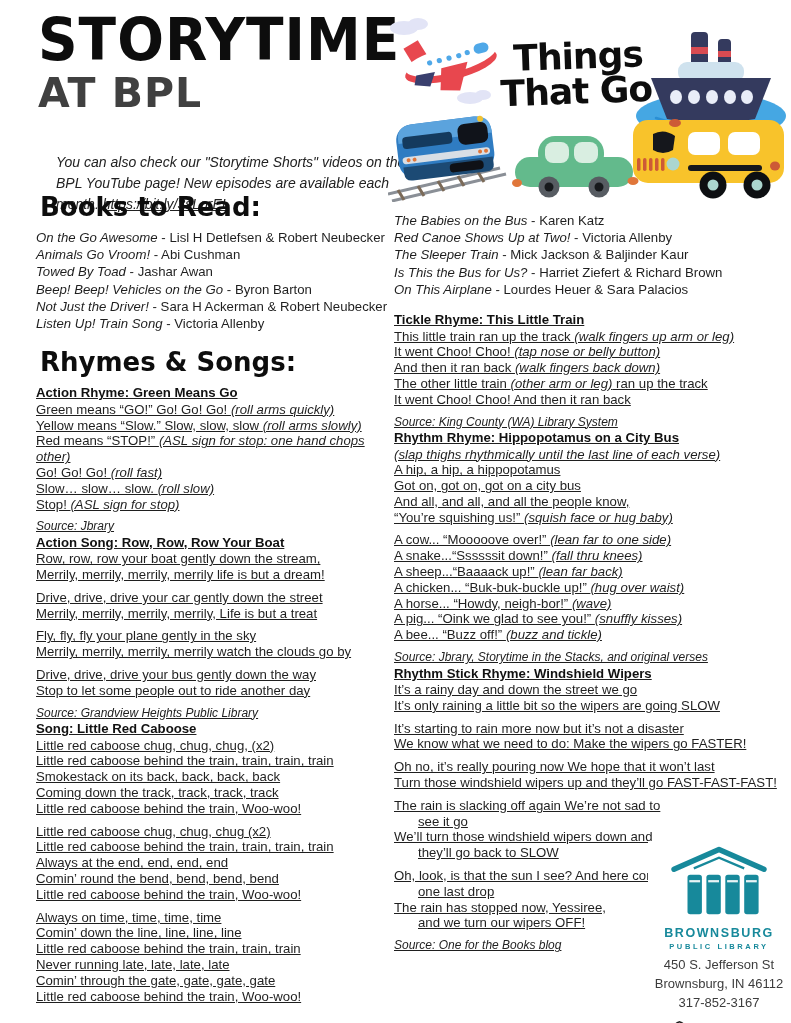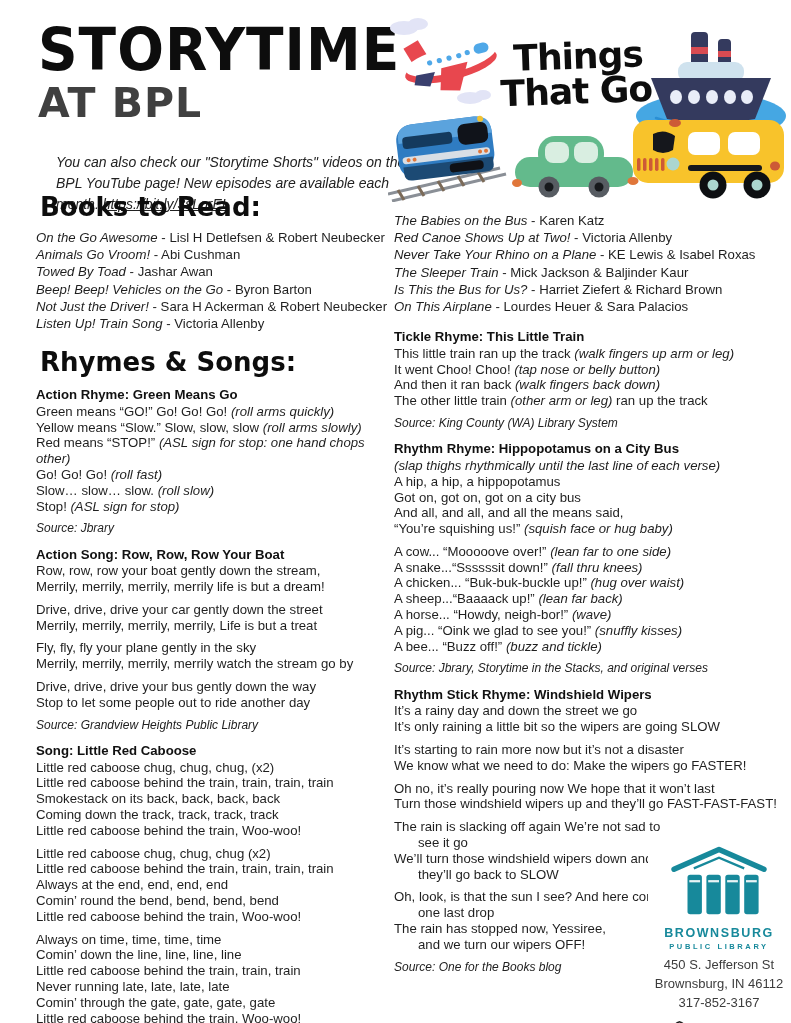--- a/index.html
+++ b/index.html
@@ -1,19 +1,19 @@
 <!DOCTYPE html>
 <html><head>
 <meta charset="utf-8">
 <style>
   html,body{margin:0;padding:0;background:#fff;}
   .page{position:relative;width:791px;height:1023px;background:#fff;overflow:hidden;
         font-family:"Liberation Sans",sans-serif;color:#1f1f1f;}
   
-  .title-block{position:absolute;left:38px;top:20px;}
+  .title-block{position:absolute;left:38px;top:10px;}
   .title1{font-family:"DejaVu Sans",sans-serif;font-weight:900;font-size:55px;line-height:1.0;
           color:#0d0d0d;letter-spacing:1px;transform:scaleY(1.08);transform-origin:left top;}
   .title2{font-family:"DejaVu Sans",sans-serif;font-weight:900;font-size:41px;line-height:1.0;
           color:#404040;margin-top:8px;letter-spacing:1px;}
   .tagline{position:absolute;left:56px;top:152px;width:352px;margin:0;font-style:italic;
            font-size:14px;line-height:1.5;color:#222;}
   .tagline a{color:#222;text-decoration:underline;cursor:pointer;}
   .hero{position:absolute;left:388px;top:4px;width:400px;height:198px;}
   .hero svg{position:absolute;}
   .theme-title{position:absolute;left:112px;top:34px;width:190px;
@@ -21,21 +21,21 @@
         font-size:36px;line-height:0.98;transform:rotate(-2deg);letter-spacing:-1px;}
   .theme-title .l1{margin-left:14px;}
   
   .col-left{position:absolute;left:36px;top:192px;width:352px;}
   .col-right{position:absolute;left:394px;top:212px;width:392px;}
   .sec-heading{font-family:"DejaVu Sans",sans-serif;font-weight:900;font-size:26px;
                color:#0d0d0d;margin:0 0 7px 4px;letter-spacing:0px;}
   .rhymes-heading{margin-top:15px;margin-bottom:8px;}
   .book-line{font-size:13.2px;line-height:17.2px;white-space:nowrap;}
   .book-line .bt{font-style:italic;}
-  .section{margin-top:10px;}
+  .section{text-decoration:underline;}
   .section-title{font-weight:bold;font-size:13.2px;line-height:16.5px;color:#111;}
   .line{font-size:13.2px;line-height:15.8px;}
   .it{font-style:italic;text-align:right;}
   .indent{padding-left:24px;}
   .stanza{margin-bottom:7px;}
   .stanza:last-of-type{margin-bottom:1px;}
   .source-line{font-style:italic;font-size:12px;line-height:15.5px;color:#222;}
   
   .logo-block{position:absolute;left:648px;top:842px;width:142px;text-align:center;background:#fff;}
   .logo-name1{color:#17899b;font-weight:bold;font-size:12.5px;letter-spacing:1.6px;margin-top:2px;}
@@ -182,21 +182,21 @@
           <div class="stanza">
             <div class="line"><span>Row, row, row your boat gently down the stream,</span></div>
             <div class="line"><span>Merrily, merrily, merrily, merrily life is but a dream!</span></div>
           </div>
           <div class="stanza">
             <div class="line"><span>Drive, drive, drive your car gently down the street</span></div>
             <div class="line"><span>Merrily, merrily, merrily, merrily, Life is but a treat</span></div>
           </div>
           <div class="stanza">
             <div class="line"><span>Fly, fly, fly your plane gently in the sky</span></div>
-            <div class="line"><span>Merrily, merrily, merrily, merrily watch the stream go by</span></div>
+            <div class="line"><span>Merrily, merrily, merrily, merrily watch the clouds go by</span></div>
           </div>
           <div class="stanza">
             <div class="line"><span>Drive, drive, drive your bus gently down the way</span></div>
             <div class="line"><span>Stop to let some people out to ride another day</span></div>
           </div>
           <div class="source-line">Source: Grandview Heights Public Library</div>
         </div>
         <div class="section">
           <div class="section-title">Song: Little Red Caboose</div>
           <div class="stanza">
@@ -222,50 +222,50 @@
             <div class="line"><span>Little red caboose behind the train, Woo-woo!</span></div>
           </div>
         </div>
       </div>
   </div>
 
   <div class="col-right">
     <div id="books-right">
         <div class="book-line"><span class="bt">The Babies on the Bus</span><span> - </span><span>Karen Katz</span></div>
         <div class="book-line"><span class="bt">Red Canoe Shows Up at Two!</span><span> - </span><span>Victoria Allenby</span></div>
-        <div class="book-line"><span class="bt">Never Take Your Rhino on a Plane</span><span> - </span><span>KE Lewis &amp; Isabel Roxas</span></div>
         <div class="book-line"><span class="bt">The Sleeper Train</span><span> - </span><span>Mick Jackson &amp; Baljinder Kaur</span></div>
         <div class="book-line"><span class="bt">Is This the Bus for Us?</span><span> - </span><span>Harriet Ziefert &amp; Richard Brown</span></div>
         <div class="book-line"><span class="bt">On This Airplane</span><span> - </span><span>Lourdes Heuer &amp; Sara Palacios</span></div>
       </div>
     <div id="sections-right" style="margin-top:14px;">
         <div class="section">
           <div class="section-title">Tickle Rhyme: This Little Train</div>
           <div class="stanza">
             <div class="line"><span>This little train ran up the track </span><span class="it">(walk fingers up arm or leg)</span></div>
             <div class="line"><span>It went Choo! Choo! </span><span class="it">(tap nose or belly button)</span></div>
             <div class="line"><span>And then it ran back </span><span class="it">(walk fingers back down)</span></div>
             <div class="line"><span>The other little train </span><span class="it">(other arm or leg)</span><span> ran up the track</span></div>
+            <div class="line"><span>It went Choo! Choo! And then it ran back</span></div>
           </div>
           <div class="source-line">Source: King County (WA) Library System</div>
         </div>
         <div class="section">
           <div class="section-title">Rhythm Rhyme: Hippopotamus on a City Bus</div>
           <div class="stanza">
             <div class="line"><span class="it">(slap thighs rhythmically until the last line of each verse)</span></div>
             <div class="line"><span>A hip, a hip, a hippopotamus</span></div>
             <div class="line"><span>Got on, got on, got on a city bus</span></div>
-            <div class="line"><span>And all, and all, and all the means said,</span></div>
+            <div class="line"><span>And all, and all, and all the people know,</span></div>
             <div class="line"><span>“You’re squishing us!” </span><span class="it">(squish face or hug baby)</span></div>
           </div>
           <div class="stanza">
             <div class="line"><span>A cow... “Mooooove over!” </span><span class="it">(lean far to one side)</span></div>
             <div class="line"><span>A snake...“Ssssssit down!” </span><span class="it">(fall thru knees)</span></div>
+            <div class="line"><span>A sheep...“Baaaack up!” </span><span class="it">(lean far back)</span></div>
             <div class="line"><span>A chicken... “Buk-buk-buckle up!” </span><span class="it">(hug over waist)</span></div>
-            <div class="line"><span>A sheep...“Baaaack up!” </span><span class="it">(lean far back)</span></div>
             <div class="line"><span>A horse... “Howdy, neigh-bor!” </span><span class="it">(wave)</span></div>
             <div class="line"><span>A pig... “Oink we glad to see you!” </span><span class="it">(snuffly kisses)</span></div>
             <div class="line"><span>A bee... “Buzz off!” </span><span class="it">(buzz and tickle)</span></div>
           </div>
           <div class="source-line">Source: Jbrary, Storytime in the Stacks, and original verses</div>
         </div>
         <div class="section">
           <div class="section-title">Rhythm Stick Rhyme: Windshield Wipers</div>
           <div class="stanza">
             <div class="line"><span>It’s a rainy day and down the street we go</span></div>

